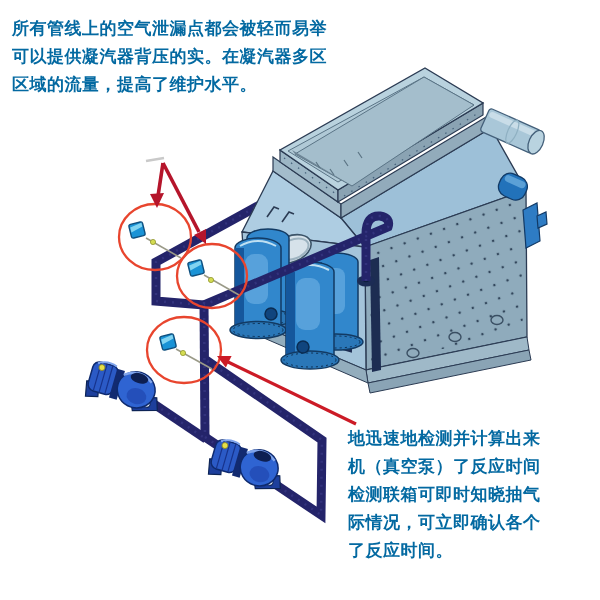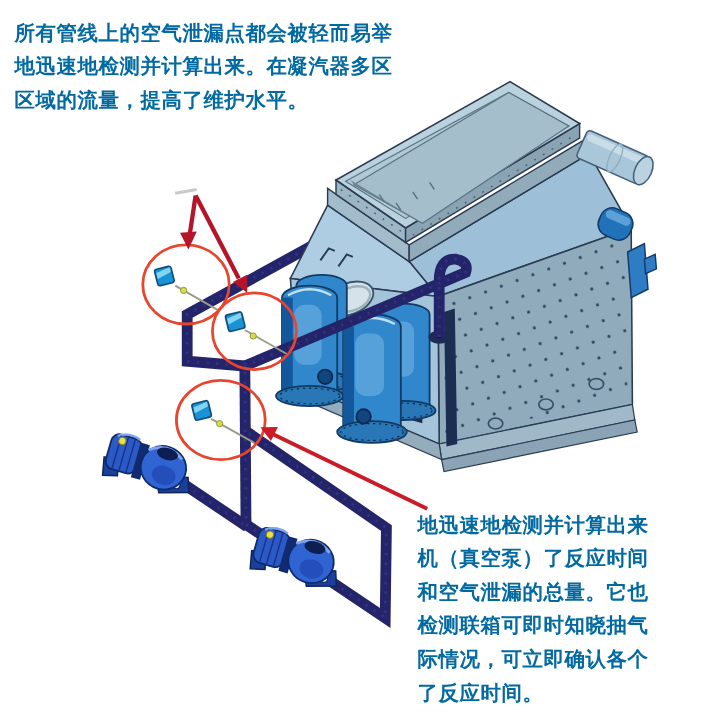--- a/index.html
+++ b/index.html
@@ -216,26 +216,25 @@
     </g>
     <g fill="#cc1b26" stroke="#cc1b26">
       <line x1="356" y1="424" x2="228" y2="362" stroke-width="3.2"></line>
       <polygon points="217,356 231.6,355.9 225.8,367.5" stroke="none"></polygon>
     </g>
   </g>
 </svg>
 
 <div class="anno anno-top">
   <div>所有管线上的空气泄漏点都会被轻而易举</div>
-  <div>地迅速地检测并计算出来。在凝汽器多区</div>
+  <div>可以提供凝汽器背压的实。在凝汽器多区</div>
   <div>区域的流量，提高了维护水平。</div>
 </div>
 
 <div class="anno anno-bottom">
   <div>地迅速地检测并计算出来</div>
   <div>机（真空泵）了反应时间</div>
-  <div>和空气泄漏的总量。它也</div>
   <div>检测联箱可即时知晓抽气</div>
   <div>际情况，可立即确认各个</div>
   <div>了反应时间。</div>
 </div>
 
 </div>
 
 </body></html>

